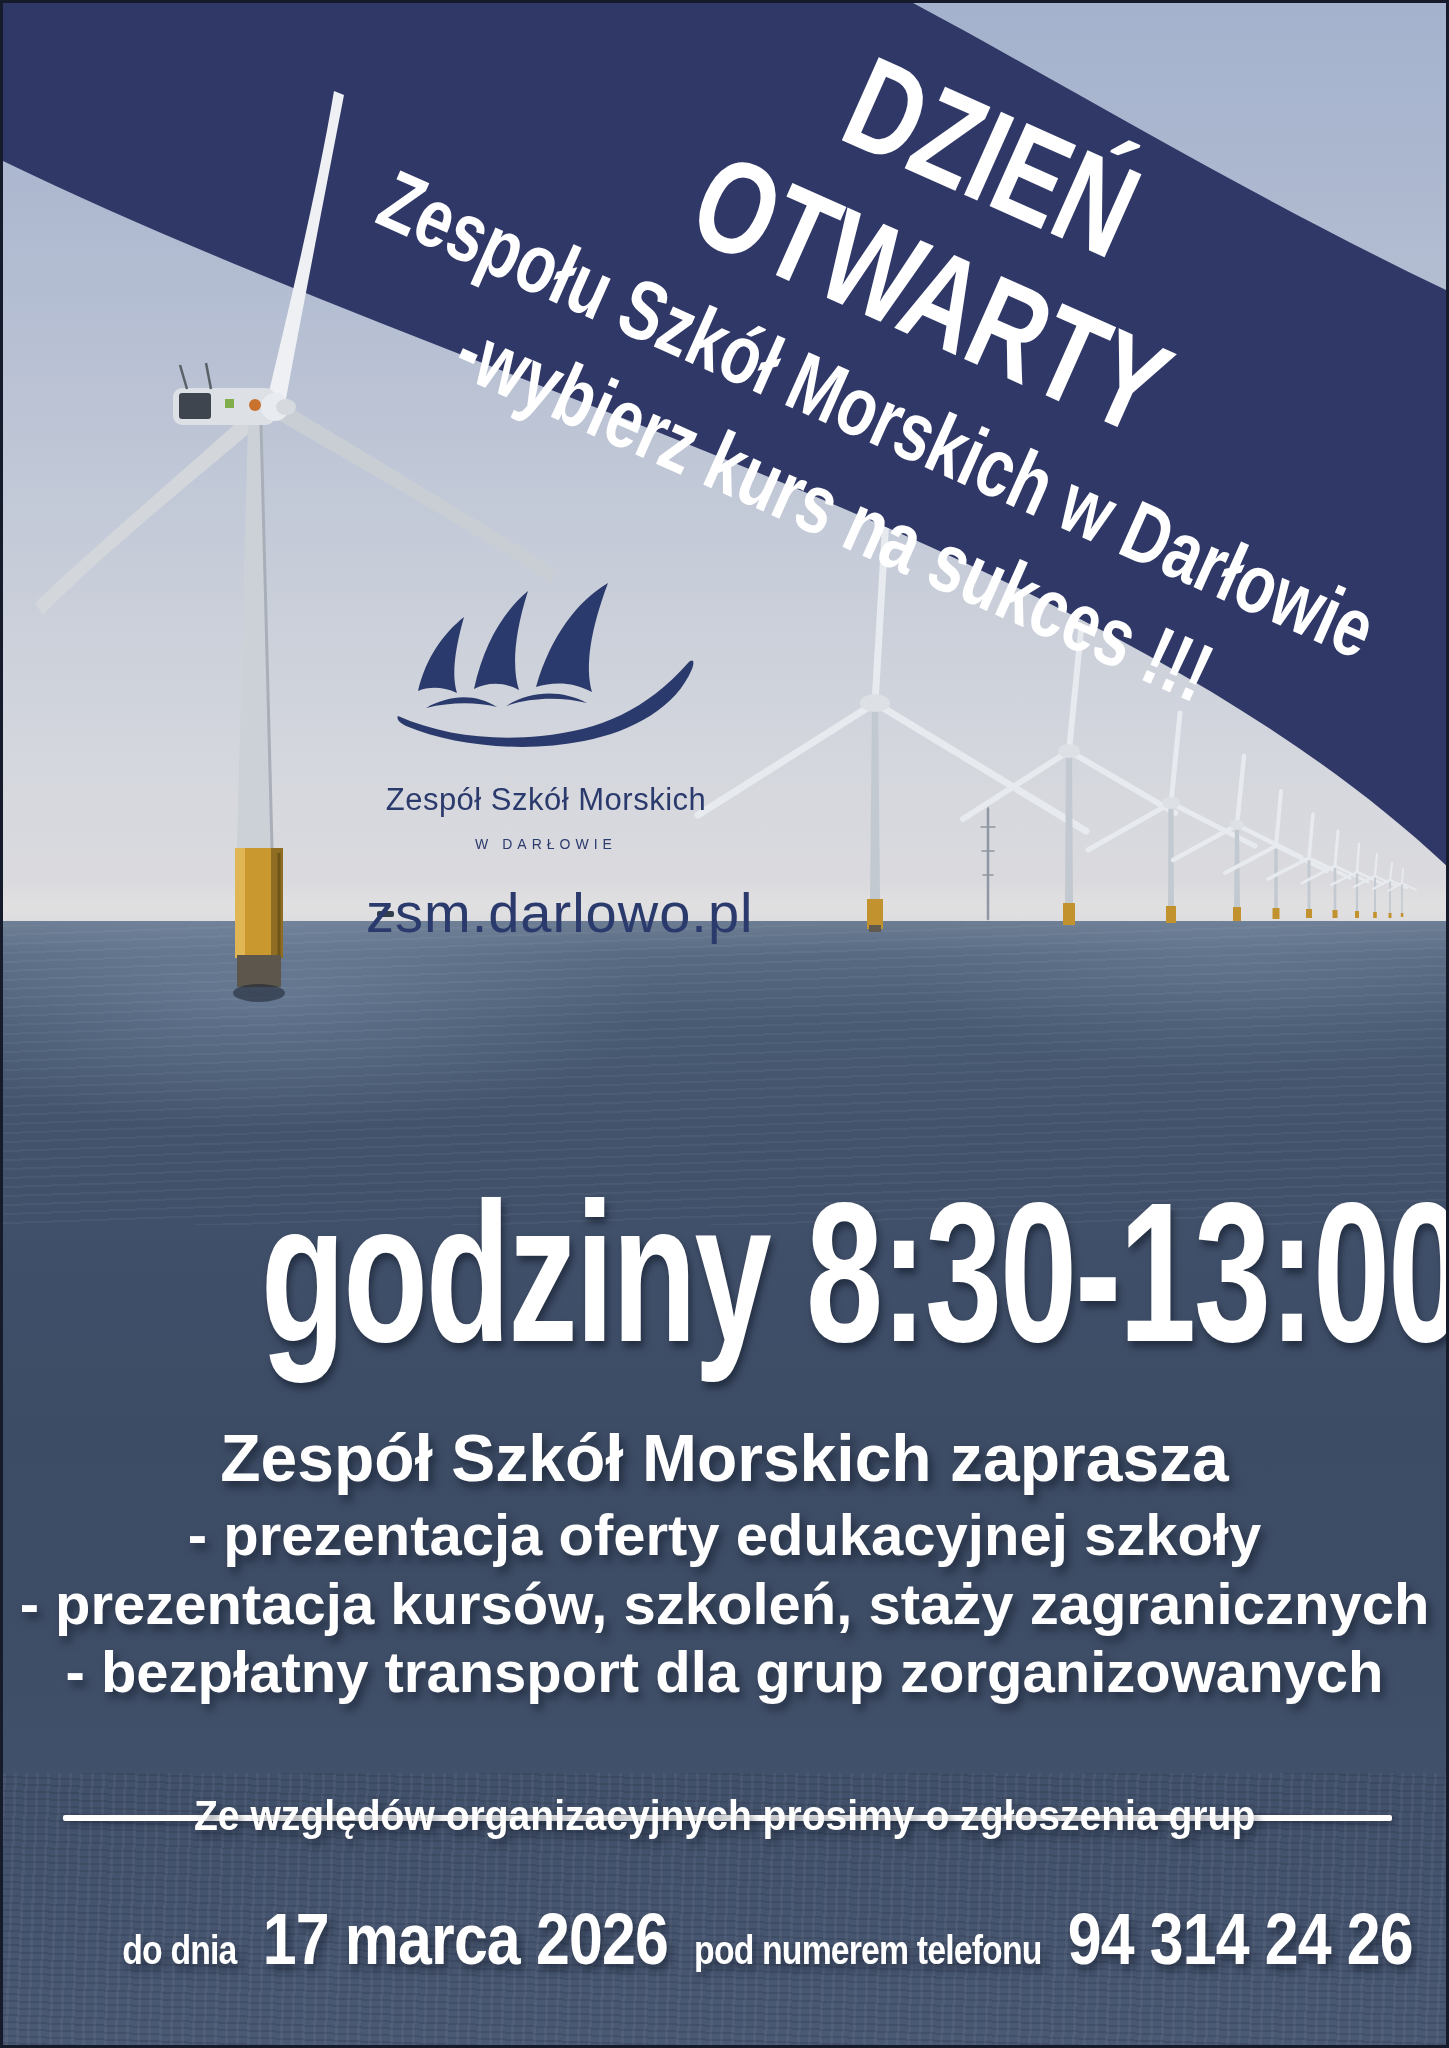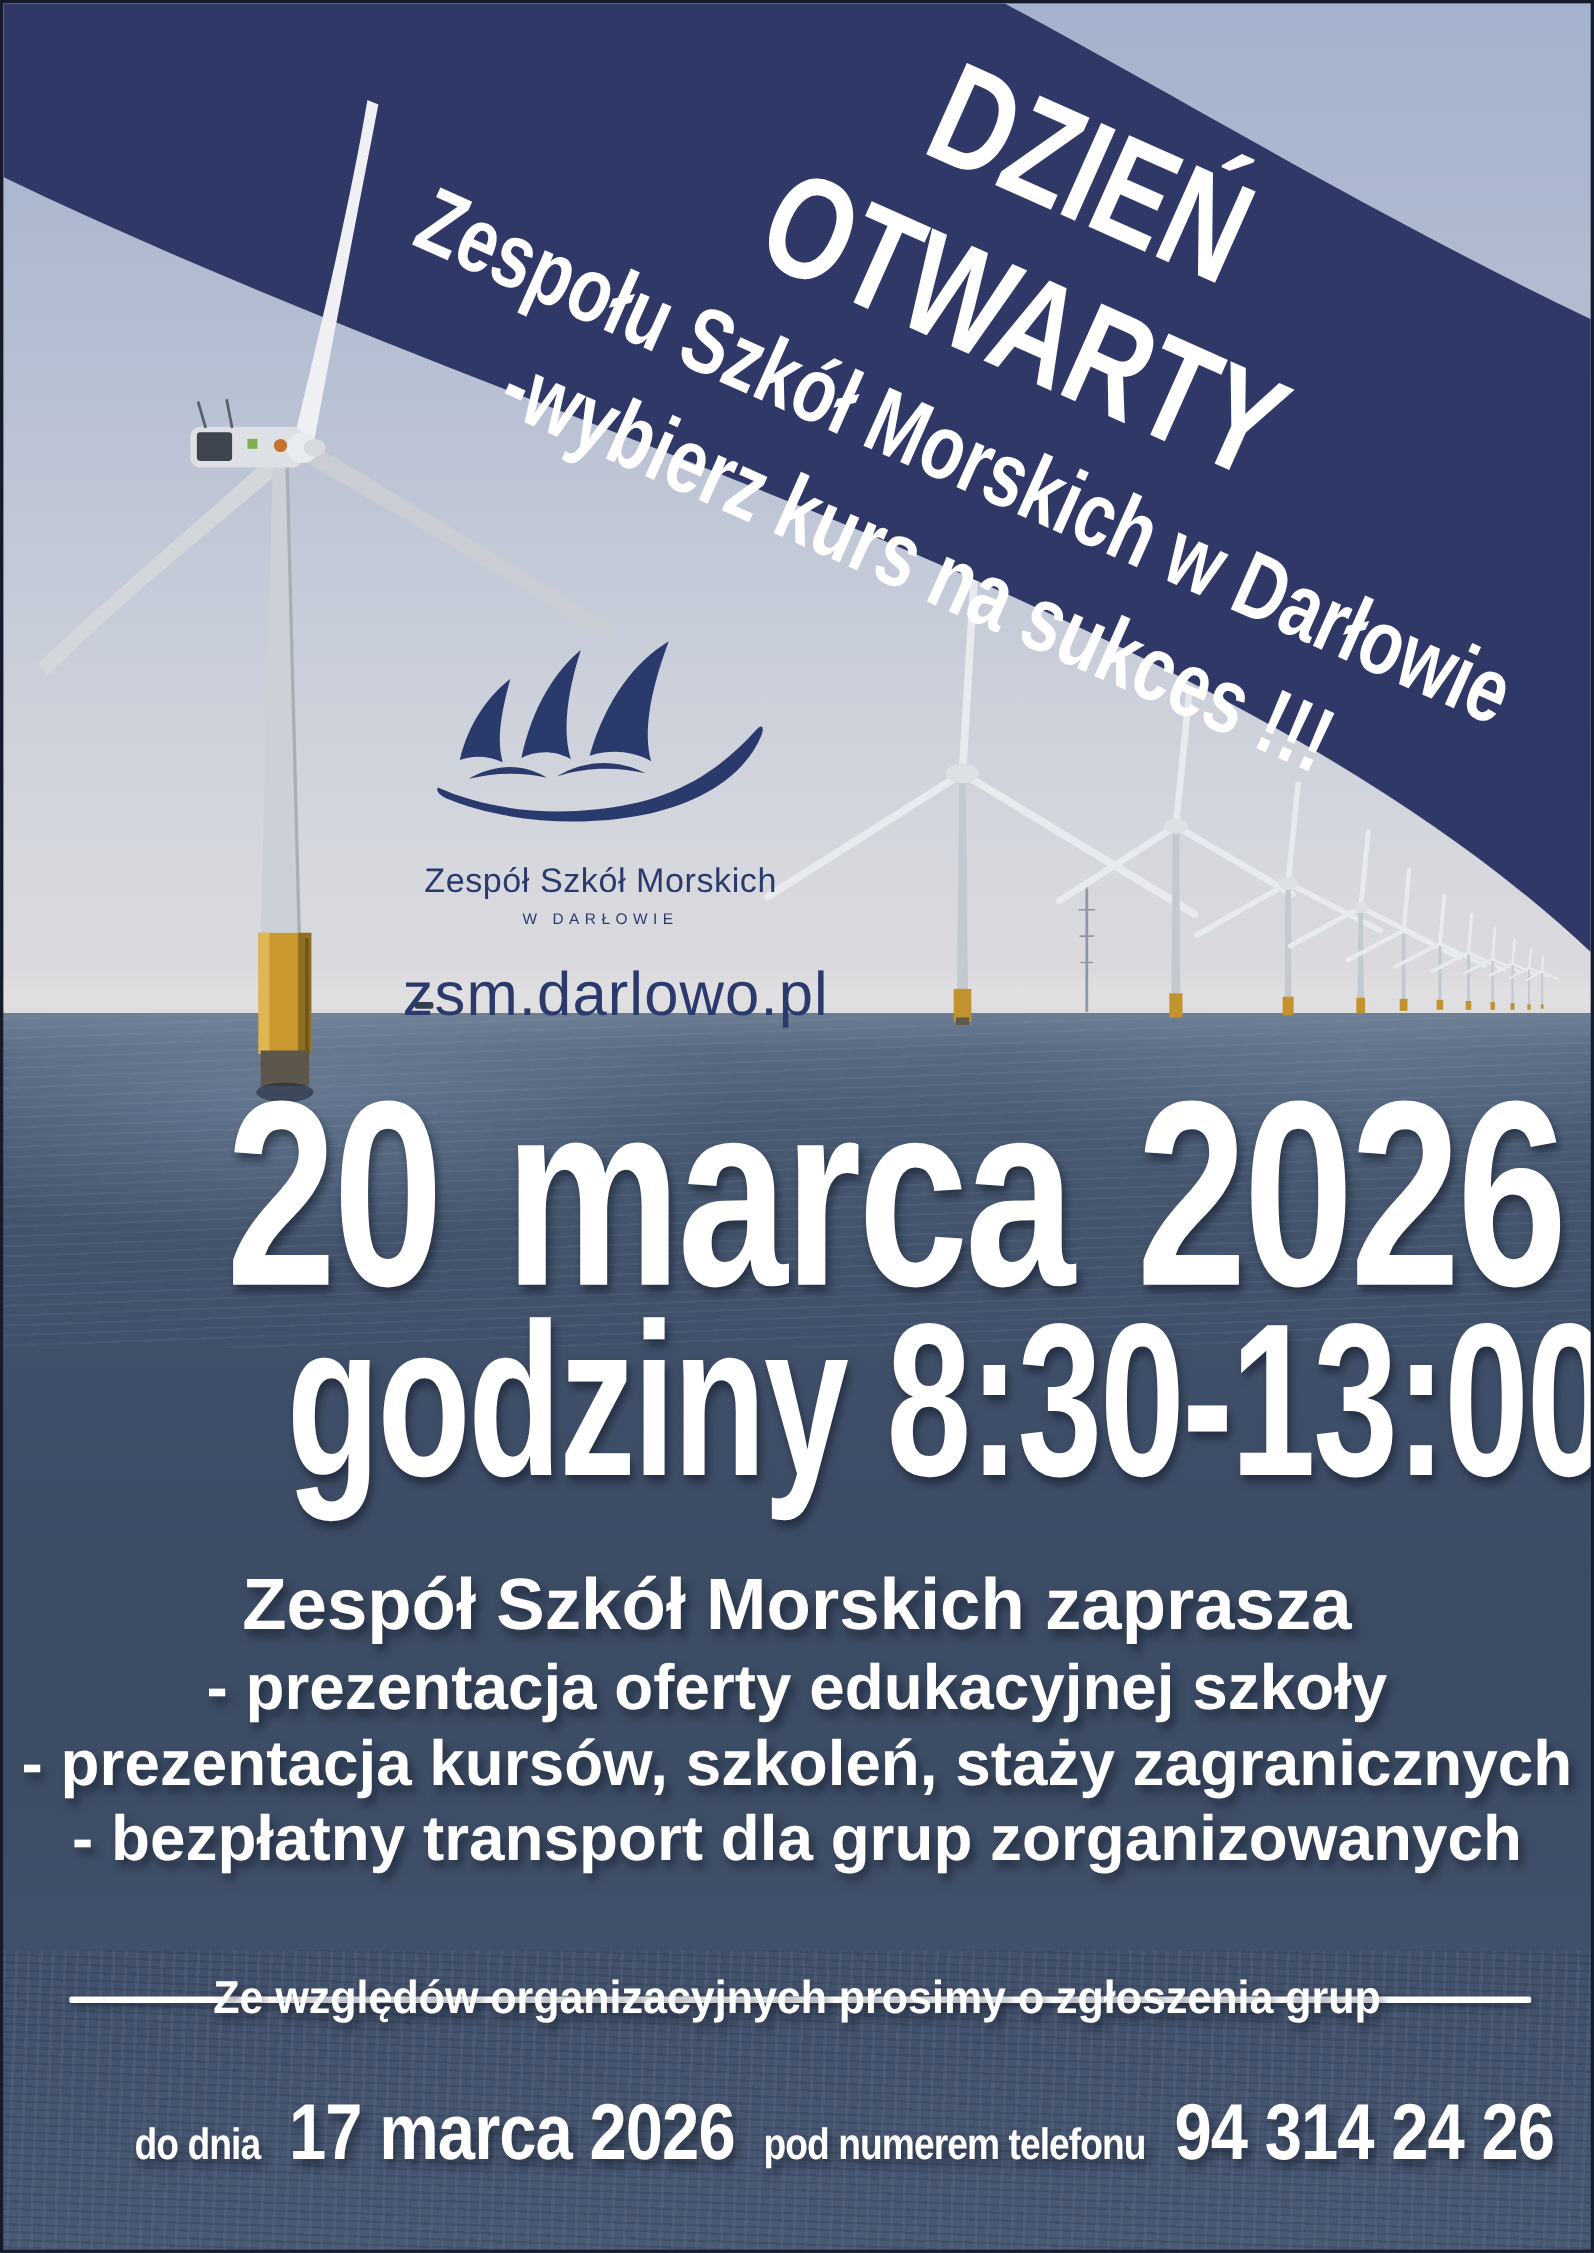--- a/index.html
+++ b/index.html
@@ -31,21 +31,21 @@
     display:flex;flex-direction:column;align-items:center;justify-content:center;
     transform:rotate(24deg) scaleX(0.76);transform-origin:50% 50%;
     color:#fff;font-weight:bold;text-align:center;white-space:nowrap;
   }
   .banner .b1,.banner .b2{font-size:132px;line-height:150px;letter-spacing:0;}
   .banner .b3{font-size:84px;line-height:112px;}
   .banner .b4{font-size:84px;line-height:100px;}
   
   .logo{left:363px;top:580px;width:360px;text-align:center;color:#2b3a6c;}
   .logo-name{font-size:31px;font-weight:400;letter-spacing:.5px;margin-top:20px;}
-  .logo-loc{font-size:14px;font-weight:400;letter-spacing:5px;margin-top:8px;}
+  .logo-loc{font-size:14px;font-weight:400;letter-spacing:5px;margin-top:18px;}
   .logo-site{font-size:56px;font-weight:normal;letter-spacing:1px;margin-top:28px;}
   
   .wtxt{left:0;right:0;text-align:center;color:#fff;font-weight:bold;
         text-shadow:4px 6px 9px rgba(8,15,30,.5);white-space:nowrap;}
   .h1{top:956px;font-size:240px;line-height:252px;}
   .h1 .cond{display:inline-block;transform:scaleX(.75);letter-spacing:-4px;word-spacing:16px;}
   .h2{top:1166px;font-size:198px;line-height:208px;}
   .h2 .cond{display:inline-block;transform:scaleX(.70);letter-spacing:-3px;}
   .inv{top:1420px;font-size:66px;line-height:70px;}
   .bullets{top:1498px;font-size:58px;line-height:68.5px;}
@@ -232,23 +232,20 @@
         <path d="M30,125 C55,111 80,111 101,124 C80,119 55,119 30,125 Z"></path>
         <path d="M110,123 C136,107 166,107 191,120 C166,114 136,114 110,123 Z"></path>
         <path d="M2,133 C45,152 95,158 145,153 C205,147 250,127 292,80 C297,75 299,78 296,86 C280,124 238,148 188,158 C128,170 58,163 10,143 C4,140 0,136 2,133 Z"></path>
       </g>
     </svg>
     <div class="logo-name">Zespół Szkół Morskich</div>
     <div class="logo-loc">W DARŁOWIE</div>
     <div class="logo-site">zsm.darlowo.pl</div>
   </div>
 
-  <div class="abs wtxt h1">
-    <span class="cond">20 marca 2026</span>
-  </div>
   <div class="abs wtxt h2">
     <span class="cond">godziny 8:30-13:00</span>
   </div>
 
   <div class="abs wtxt inv">Zespół Szkół Morskich zaprasza</div>
   <div class="abs wtxt bullets">
     <div>- prezentacja oferty edukacyjnej szkoły</div>
     <div>- prezentacja kursów, szkoleń, staży zagranicznych</div>
     <div>- bezpłatny transport dla grup zorganizowanych</div>
   </div>

